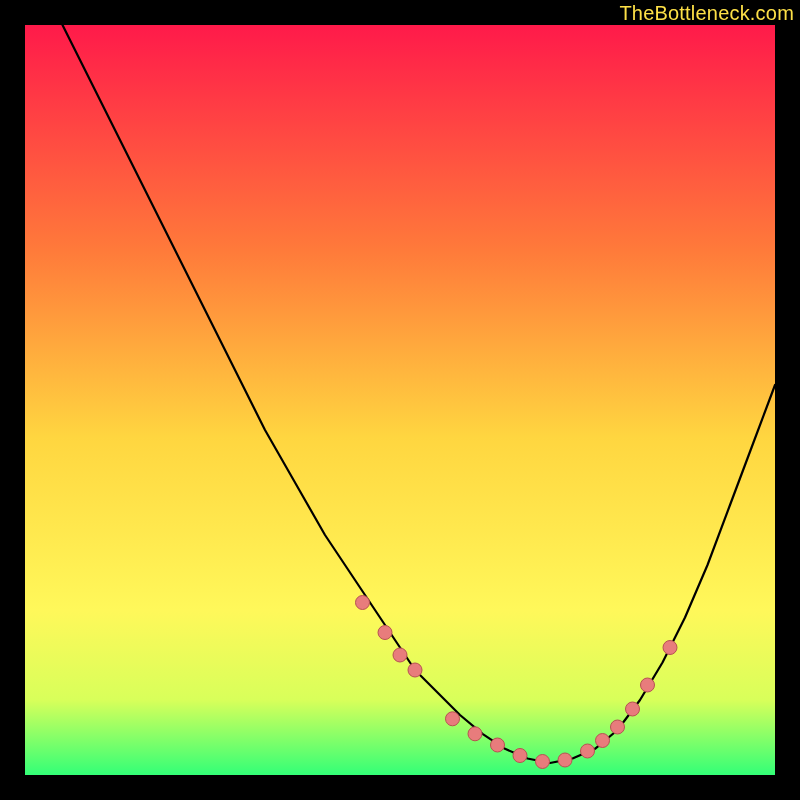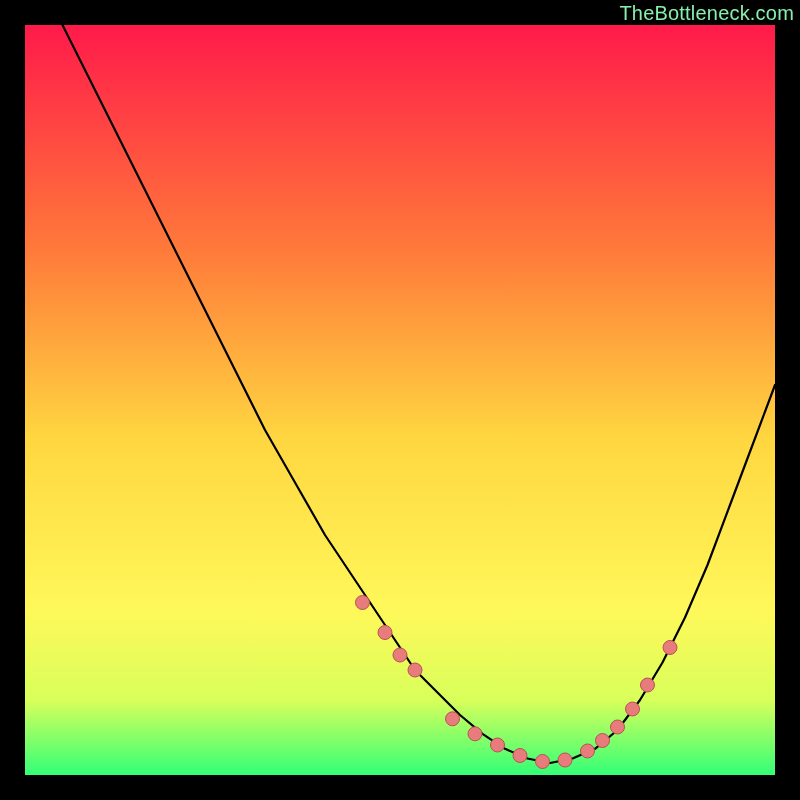--- a/index.html
+++ b/index.html
@@ -14,21 +14,21 @@
   .stage {
     position: relative;
     width: 800px;
     height: 800px;
     background: #000;
   }
   .attribution {
     position: absolute;
     top: 2px;
     right: 6px;
-    color: #86efac;
+    color: #fde047;
     font-size: 20px;
     font-weight: 400;
     letter-spacing: 0.2px;
     z-index: 10;
   }
   .plot {
     position: absolute;
     left: 25px;
     top: 25px;
     width: 750px;

